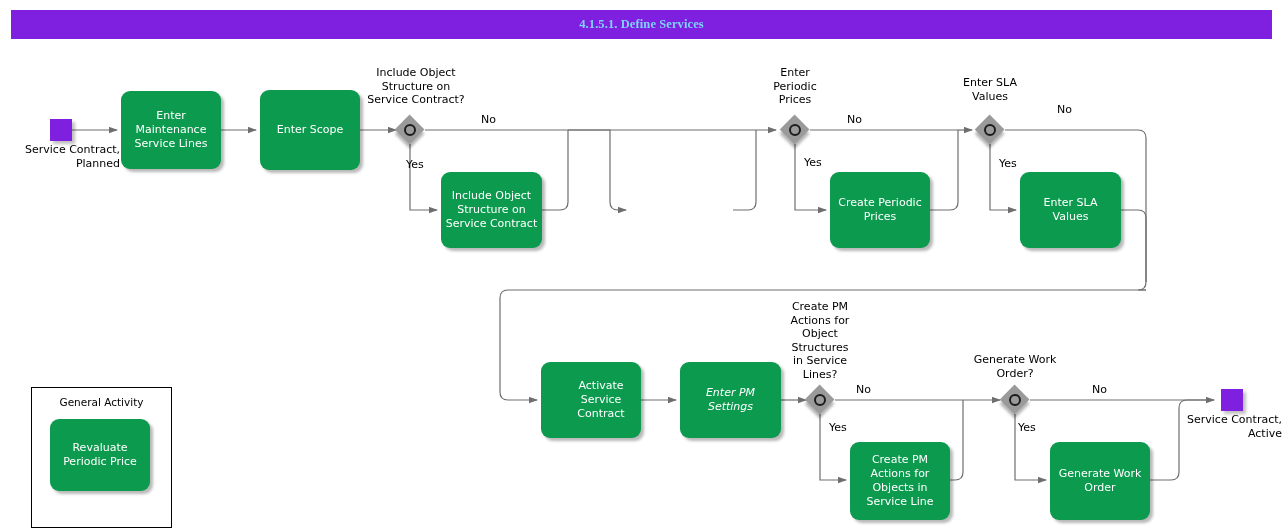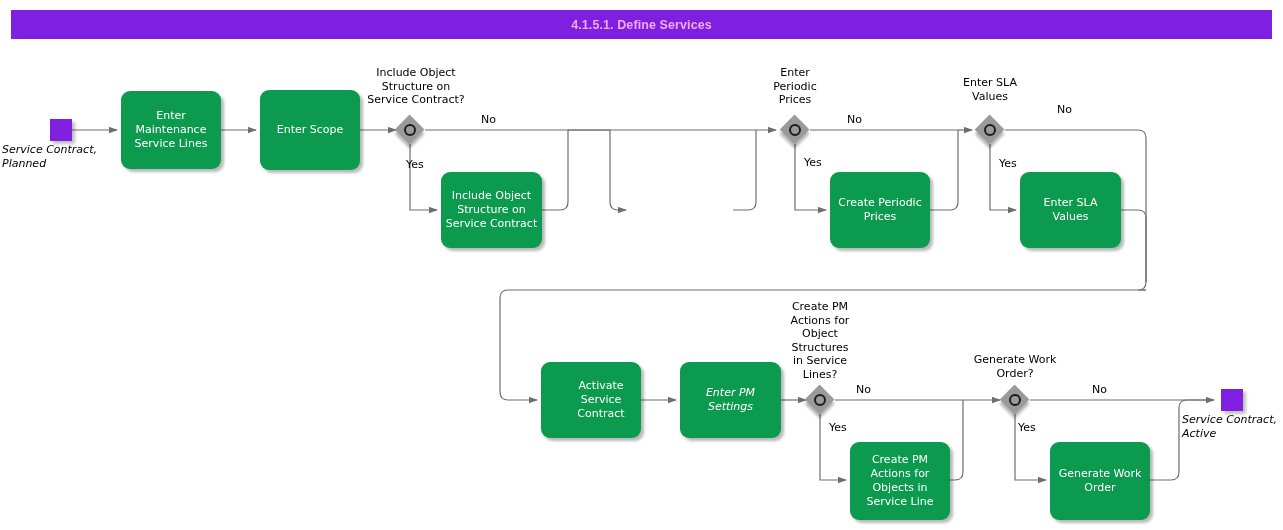--- a/index.html
+++ b/index.html
@@ -10,22 +10,22 @@
   }
   #root{position:relative;width:1283px;height:530px;}
 
   
   .titlebar{
     position:absolute;left:11px;top:10px;width:1261px;height:29px;
     background:#7F1FE0;
     display:flex;align-items:center;justify-content:center;
   }
   .titlebar .t{
-    color:#f0abfc;font-size:12.5px;font-weight:bold;
-    font-family:Liberation Sans, sans-serif;
+    color:#7dd3fc;font-size:12.5px;font-weight:bold;
+    font-family:Liberation Serif, serif;
     letter-spacing:0.1px;
   }
 
   
   #wires{position:absolute;left:0;top:0;width:1283px;height:530px;}
 
   
   .task{
     position:absolute;
     background:#0C9A4E;
@@ -42,22 +42,22 @@
   }
   .task span{display:block;white-space:pre-line;}
 
   
   .event{
     position:absolute;width:22px;height:22px;
     background:#7F1FE0;
     box-shadow:3px 3px 3px rgba(0,0,0,0.25);
   }
   .event-label{
-    position:absolute;text-align:left;font-size:11px;line-height:13.5px;
-    color:#000;white-space:pre-line;font-style:italic;
+    position:absolute;text-align:right;font-size:11px;line-height:13.5px;
+    color:#000;white-space:pre-line;
   }
 
   
   .gateway{
     position:absolute;width:30px;height:30px;
   }
   .gateway .diamond{
     position:absolute;left:0;top:0;width:21.2px;height:21.2px;
     background:#9A9A9A;
     transform:rotate(45deg);
@@ -265,14 +265,21 @@
 
   <div class="gateway" style="left:1000px;top:385px;">
     <div class="diamond"></div>
     <div class="ring"></div>
   </div>
   <div class="gw-label" style="left:955px;top:353px;width:120px;">Generate Work
 Order?</div>
   <div class="edge-label" style="left:1092px;top:383px;">No</div>
   <div class="edge-label" style="left:1018px;top:421px;">Yes</div>
 
+  <div class="legend">
+    <div class="legend-title">General Activity</div>
+    <div class="task">
+      <span>Revaluate
+Periodic Price</span>
+    </div>
+  </div>
 
 </div>
 
 </body></html>

